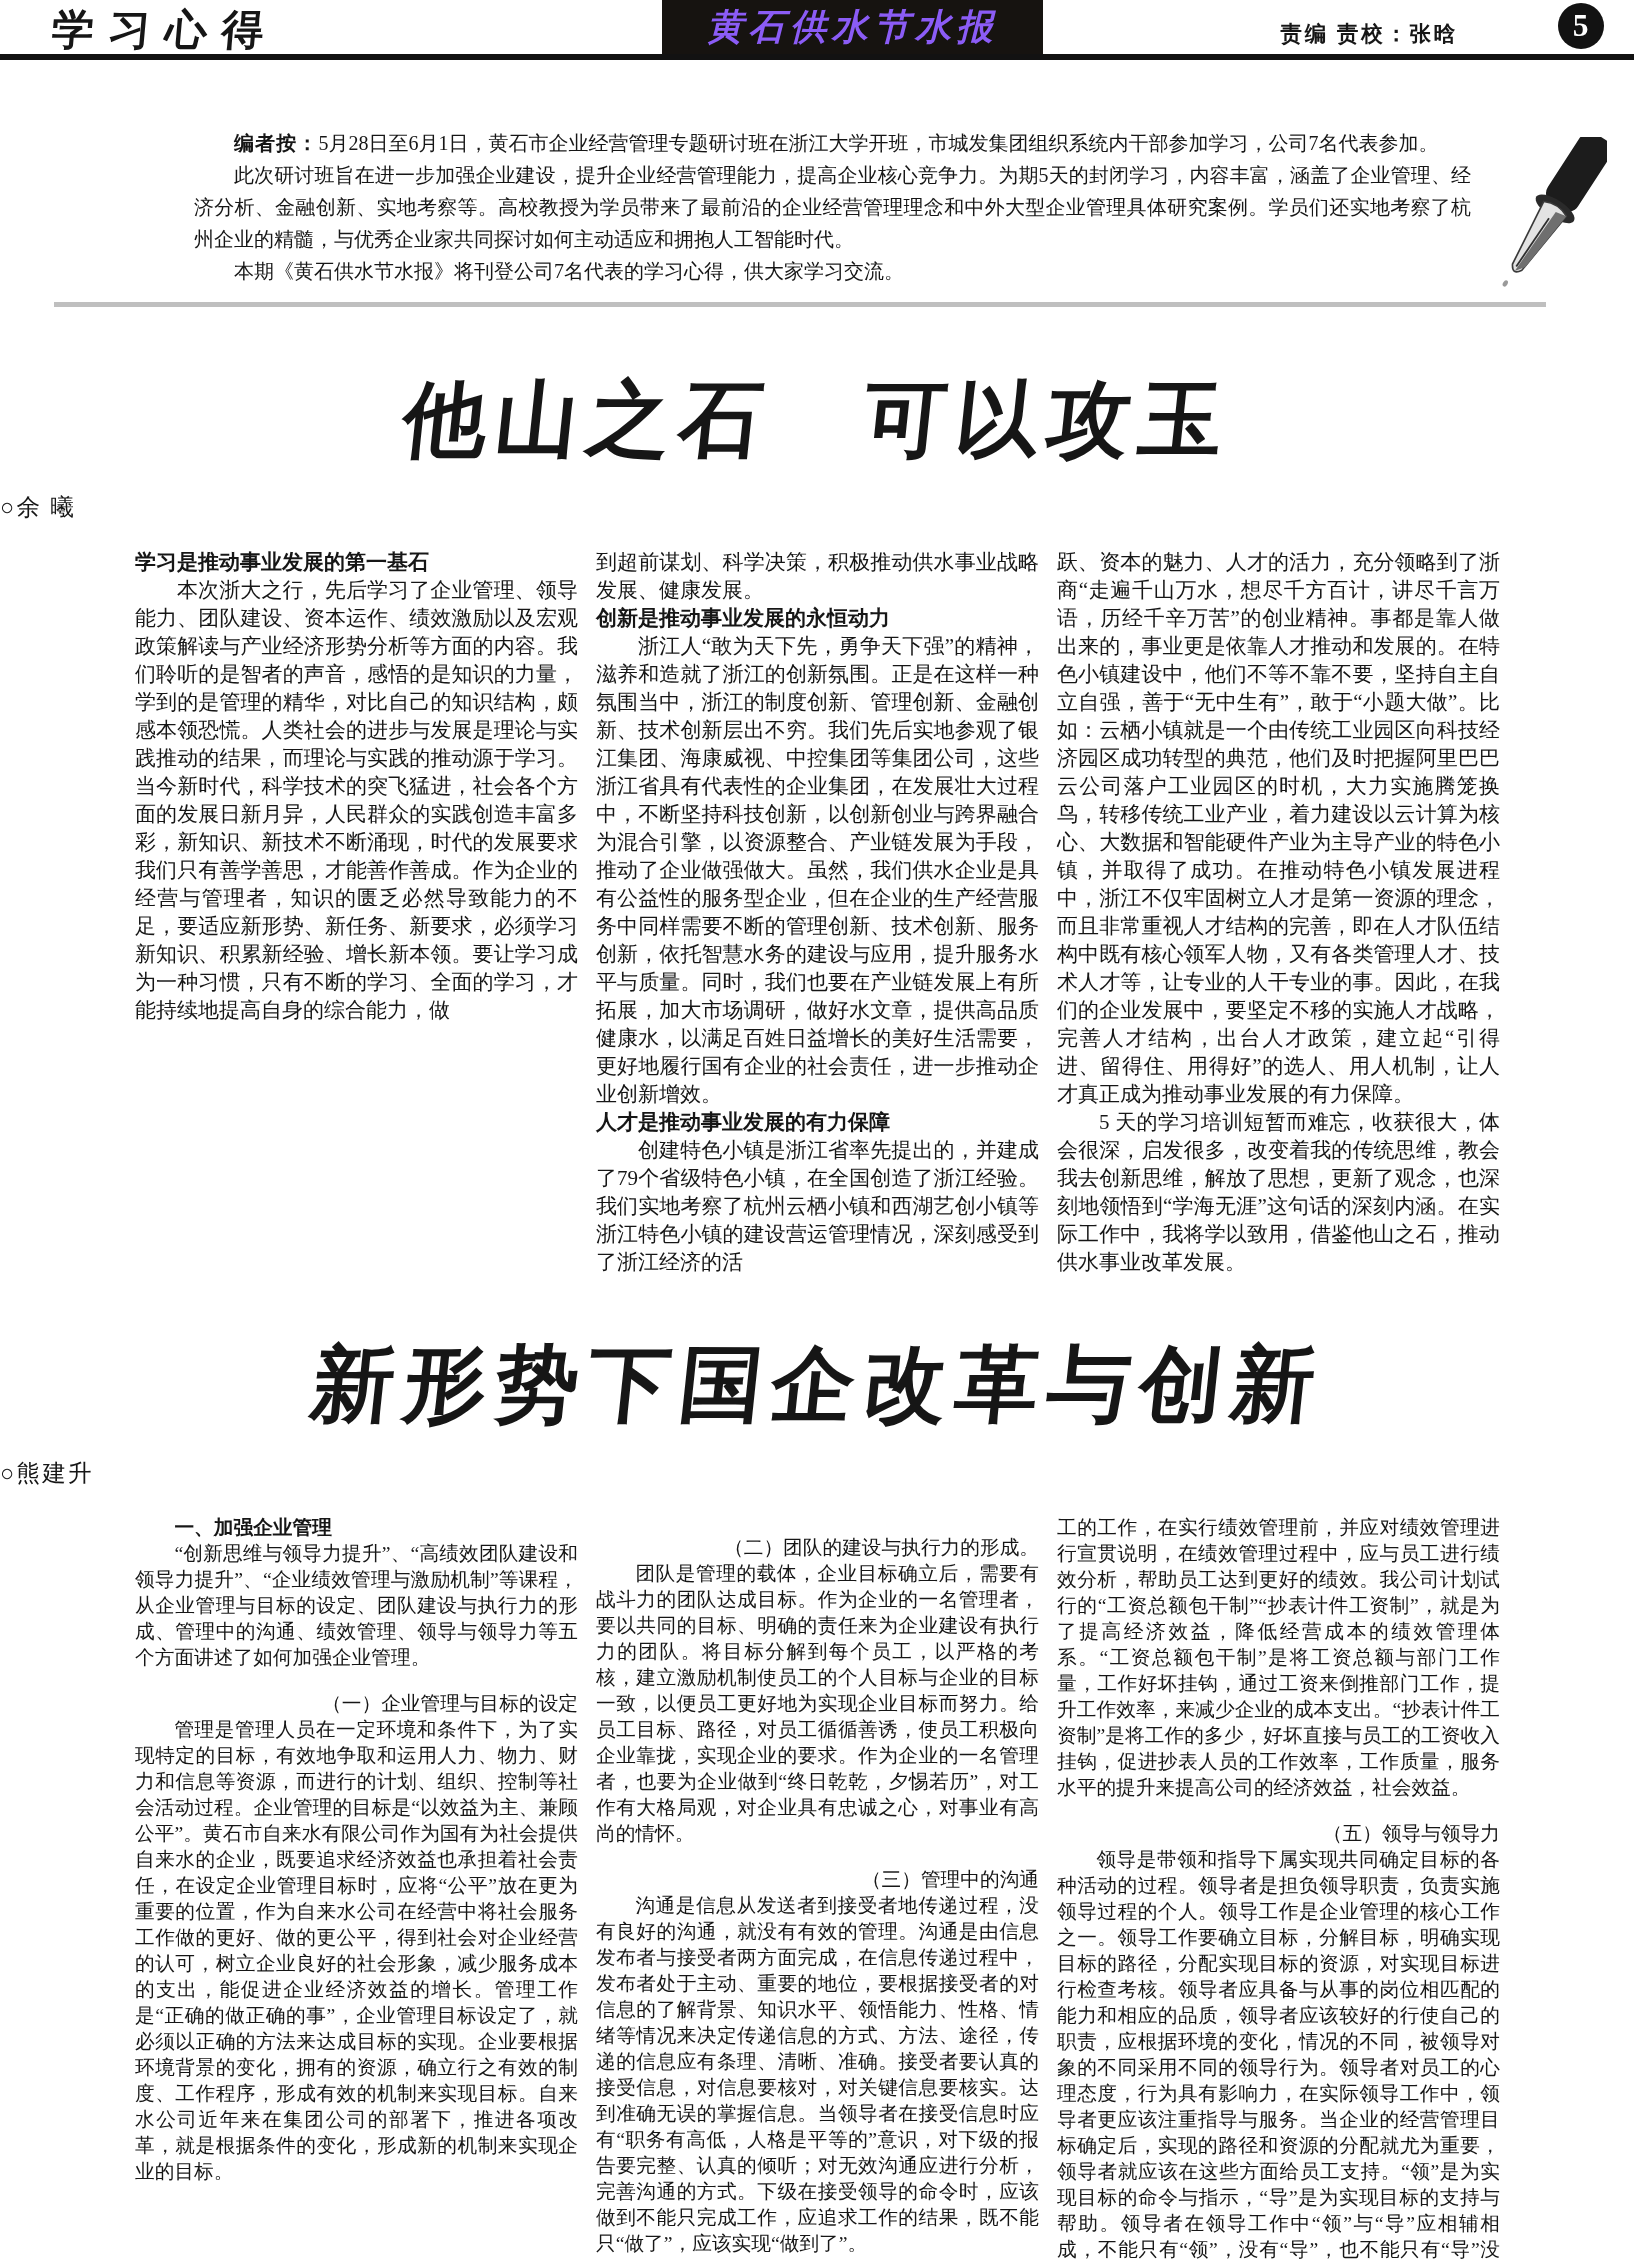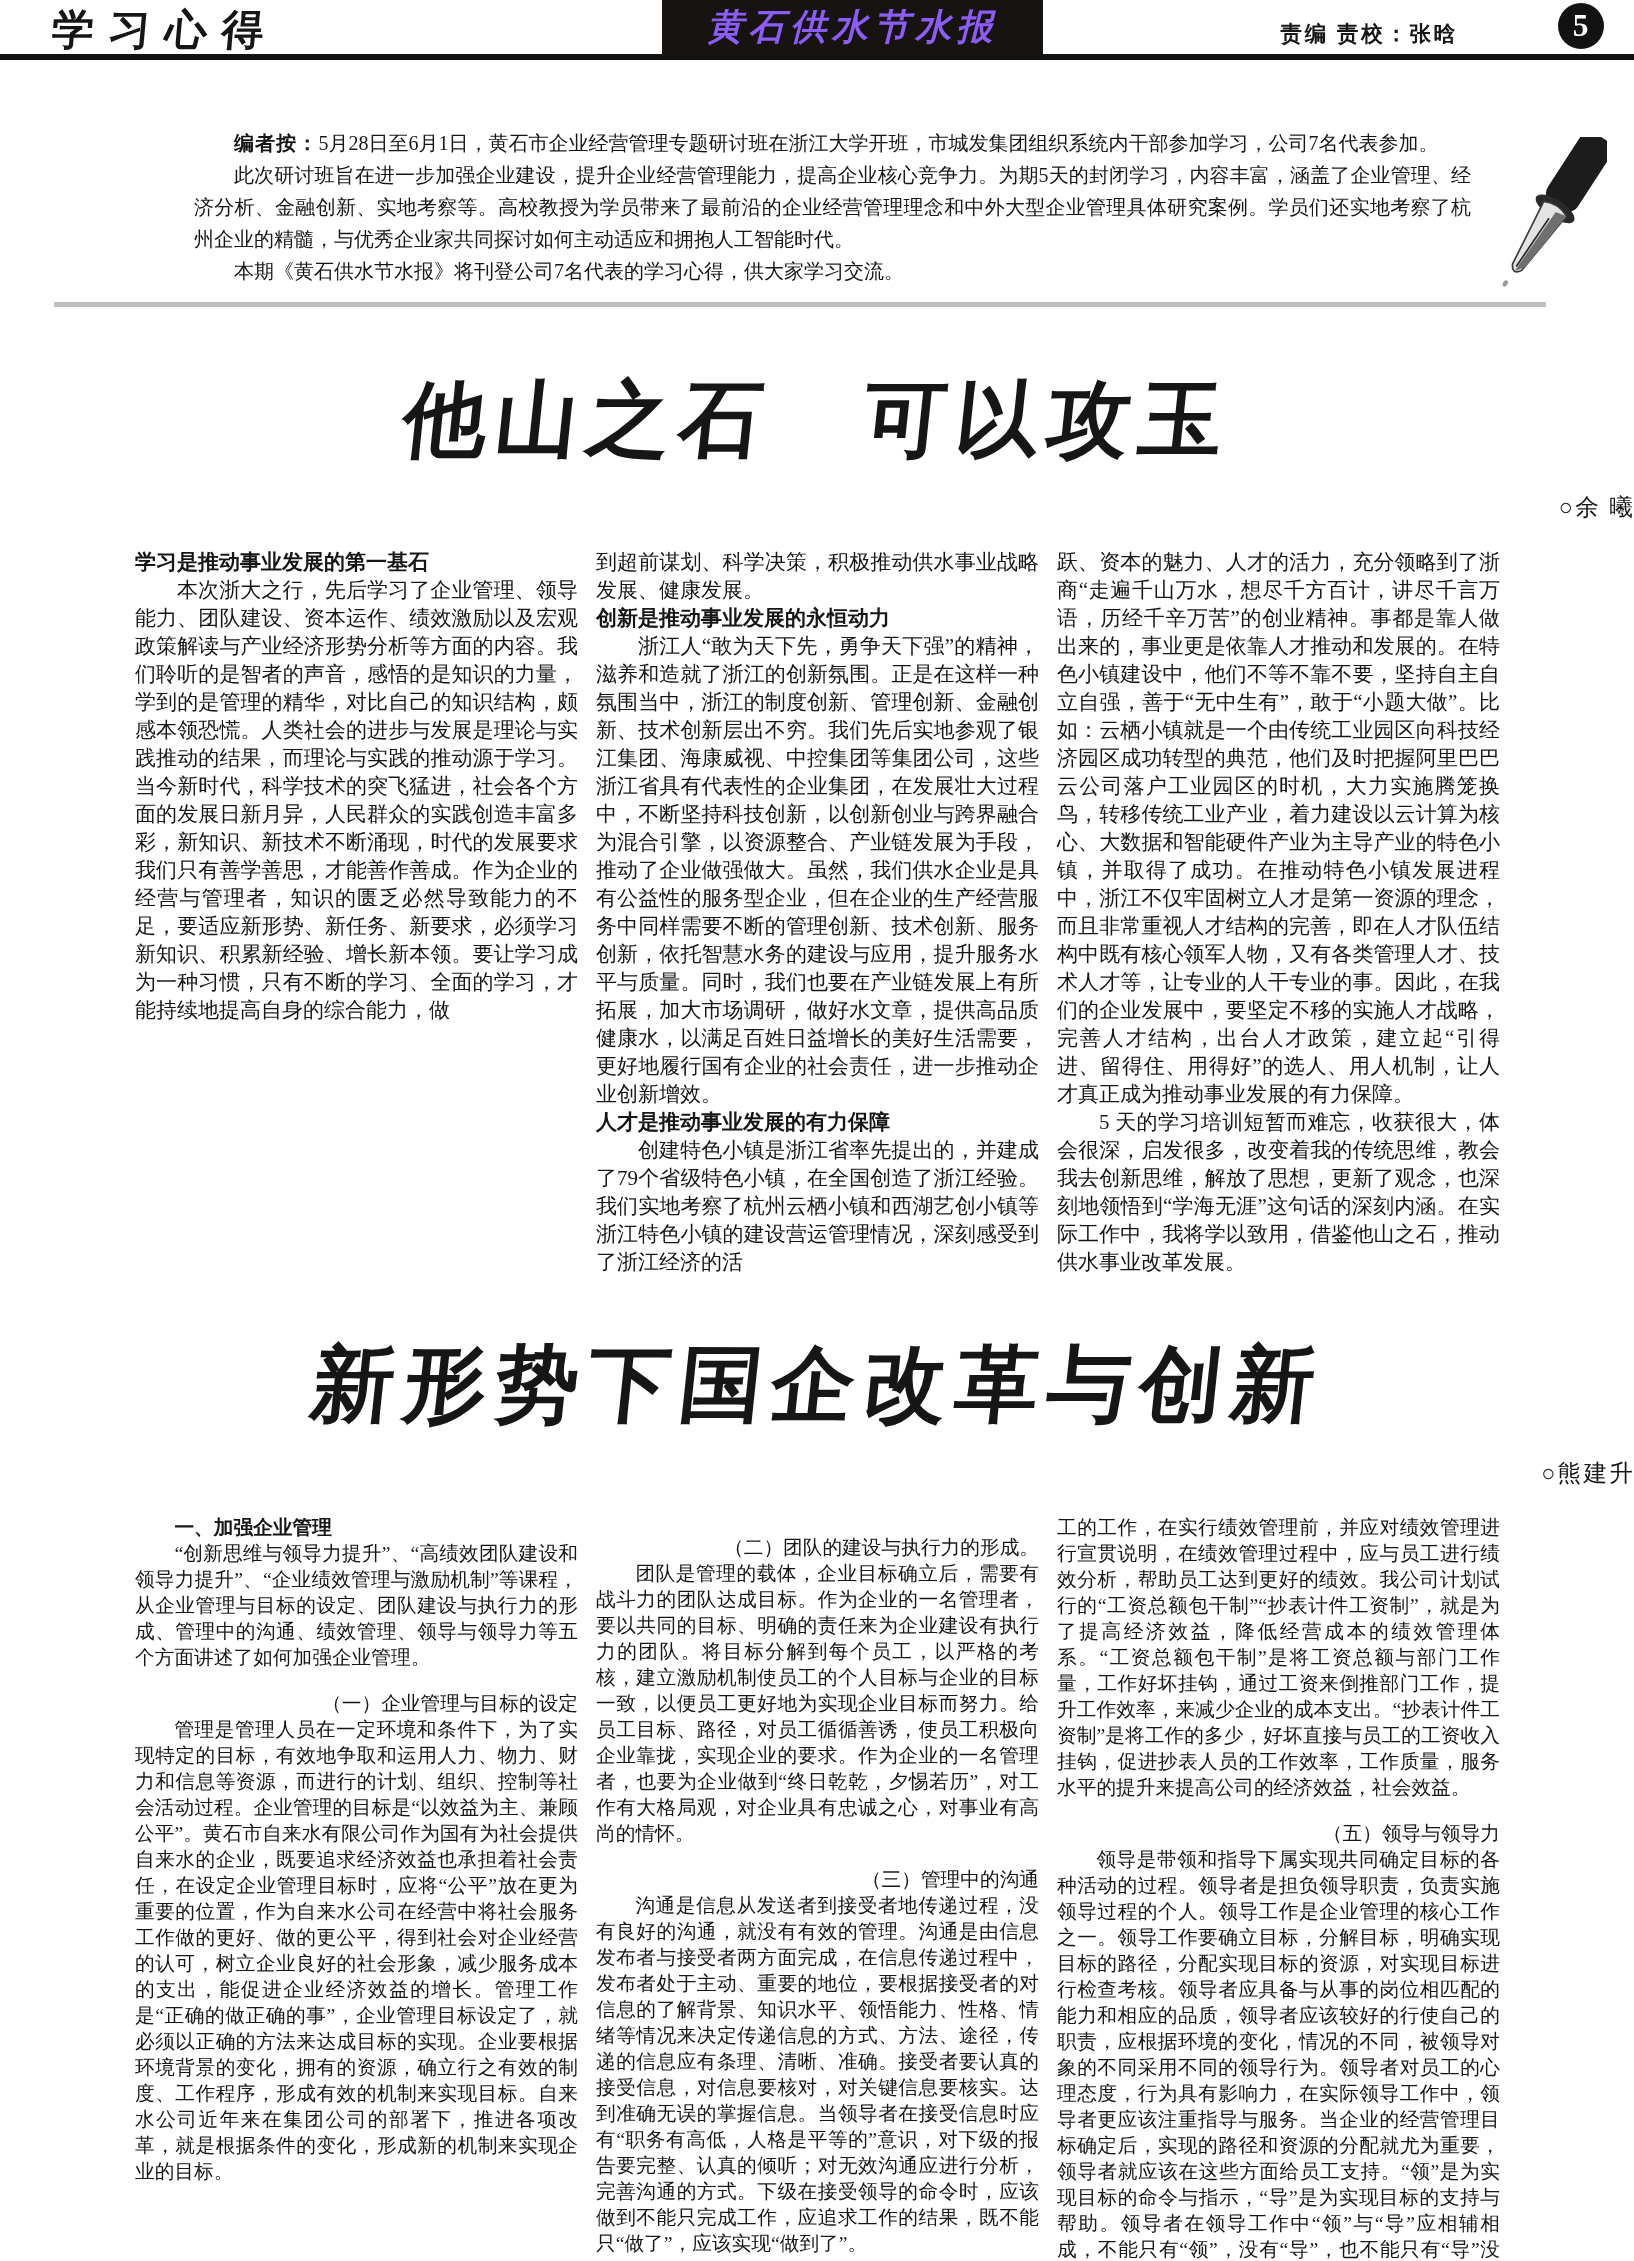--- a/index.html
+++ b/index.html
@@ -38,21 +38,21 @@
   .divider{
     margin:14.6px 89px 0 54px;height:5px;background:#bfbfbf;
   }
   
   .art-title{
     text-align:center;font-size:83px;font-weight:900;letter-spacing:9px;
     transform:skewX(-6deg);margin:0;white-space:nowrap;
   }
   .t1{margin-top:58px;}
   .t2{margin-top:54px;}
-  .art-author{text-align:right;font-size:23.6px;letter-spacing:2.2px;margin:14.6px 0 25px;padding-left:24px;}
+  .art-author{text-align:left;font-size:23.6px;letter-spacing:2.2px;margin:14.6px 0 25px;}
   
   .cols{display:flex;gap:18px;margin:0 135px 0 135px;}
   .col{flex:1;min-width:0;}
   .article1 .col{font-size:21px;line-height:28px;}
   .article2 .col{font-size:19.7px;line-height:26px;}
   .blk{margin:0;text-align:justify;}
   .blk.p{text-indent:2em;}
   .blk.pc{text-indent:0;}
   .blk.h{font-weight:700;text-align:left;text-indent:0;}
   .blk.hl{font-weight:700;text-indent:2em;text-align:left;}

